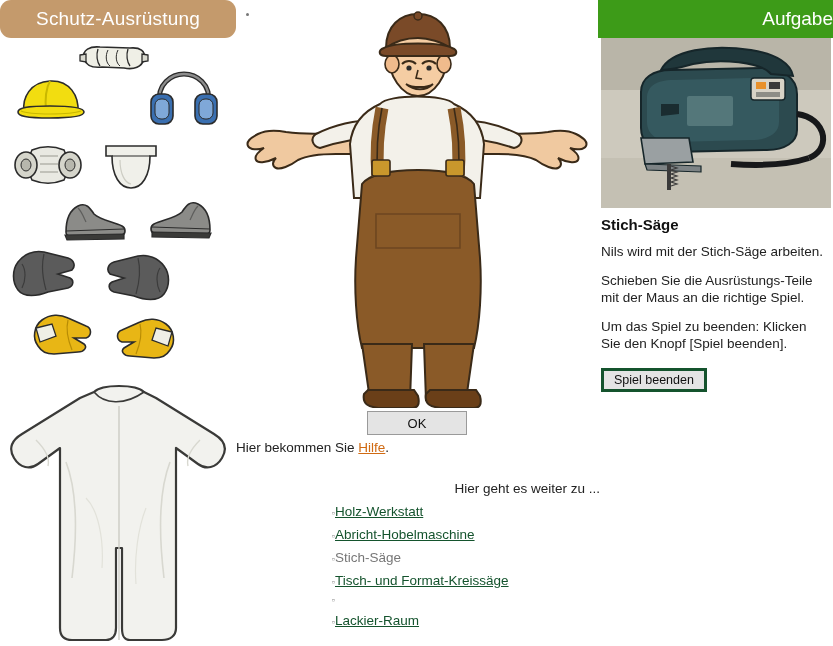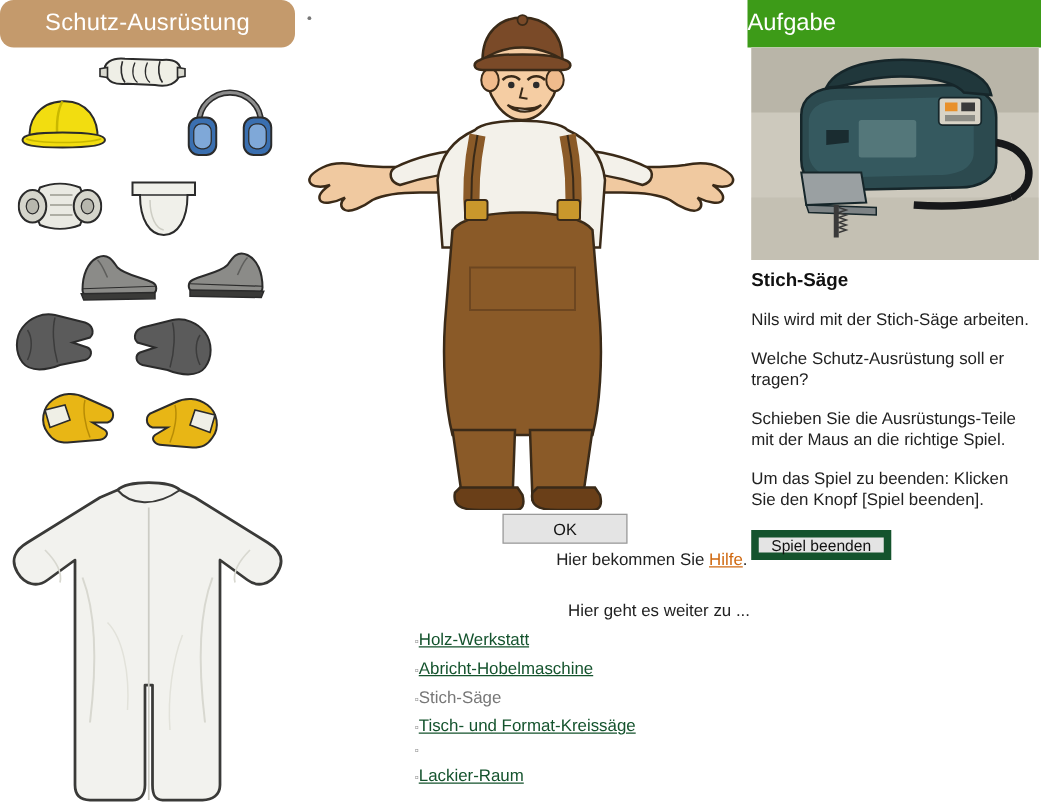--- a/index.html
+++ b/index.html
@@ -53,27 +53,26 @@
     top: 411px;
     width: 100px;
     height: 24px;
     background: #e4e4e4;
     border: 1px solid #9a9a9a;
     font-size: 13px;
     font-family: "Liberation Sans", sans-serif;
     color: #111;
     cursor: pointer;
     padding: 0;
-    margin-left: 35px;
   }
   #help-line {
     position: absolute;
     left: 0; top: 440px;
     width: 362px;
-    text-align: right;
+    text-align: left;
     font-size: 13.5px;
     color: #222;
   }
   #help-line a {
     color: #d06a12;
     text-decoration: underline;
   }
   #continue-block {
     position: absolute;
     left: 74px;
@@ -116,21 +115,21 @@
     width: 235px;
     height: 646px;
   }
   #task-header {
     width: 235px;
     height: 38px;
     background: #3d9b18;
     color: #ffffff;
     font-size: 19px;
     line-height: 38px;
-    text-align: left;
+    text-align: right;
   }
   #task-image {
     position: absolute;
     left: 3px;
     top: 38px;
     width: 230px;
     height: 170px;
     overflow: hidden;
     background: #d7d3c8;
   }
@@ -143,28 +142,28 @@
   #task-title {
     font-size: 15px;
     font-weight: bold;
     color: #111;
     margin: 0 0 10px 0;
   }
   .task-para {
     font-size: 13.5px;
     line-height: 17px;
     color: #222;
-    margin: 14px 0 12px 0;
+    margin: 4px 0 12px 0;
   }
   #end-button {
     margin-top: 4px;
     height: 24px;
     padding: 0 10px;
     background: #e4e4e4;
-    border: 6px solid #14532d;
+    border: 3px solid #14532d;
     font-size: 12.5px;
     font-family: "Liberation Sans", sans-serif;
     color: #111;
     cursor: pointer;
   }
   .dot-top-right {
     position: absolute;
     left: 246px;
     top: 13px;
     width: 3px;
@@ -406,18 +405,17 @@
       <path d="M70 128 L76 130 L70 132 L76 134 L70 136 L76 138 L70 140 L76 142 L70 144 L76 146 L70 148" fill="none" stroke="#3a3a3a" stroke-width="1.2"></path>
 
       <path d="M196 76 C210 78 220 86 222 98 C223 108 218 116 208 120" fill="none" stroke="#17181a" stroke-width="6"></path>
       <path d="M208 120 C190 126 160 128 130 126" fill="none" stroke="#17181a" stroke-width="6"></path>
     </svg>
   </div>
 
   <div id="task-body">
     <div id="task-title">Stich-Säge</div>
     <p class="task-para">Nils wird mit der Stich-Säge arbeiten.</p>
-    <p class="task-para">Welche Schutz-Ausrüstung soll er tragen?</p>
     <p class="task-para">Schieben Sie die Ausrüstungs-Teile mit der Maus an die richtige Spiel.</p>
     <p class="task-para">Um das Spiel zu beenden: Klicken Sie den Knopf [Spiel beenden].</p>
     <button id="end-button">Spiel beenden</button>
   </div>
 </div>
 
 </body></html>

